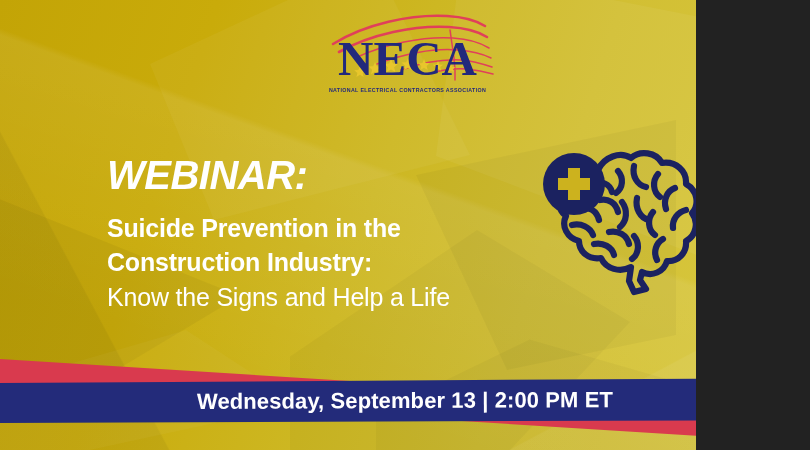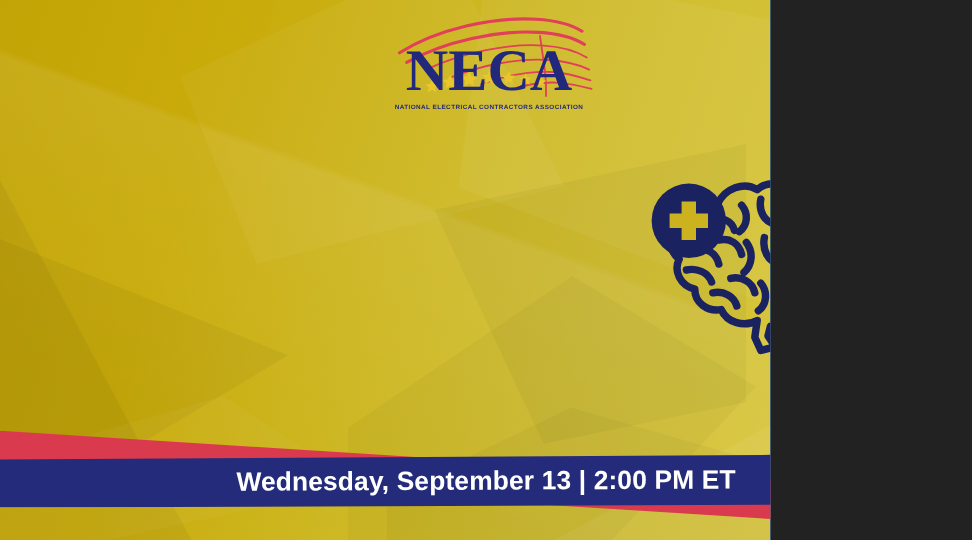--- a/index.html
+++ b/index.html
@@ -1,21 +1,21 @@
 <!DOCTYPE html>
 <html><head>
 <meta charset="utf-8">
 <style>
   html,body{margin:0;padding:0;background:#222;}
   #canvas{
     position:relative;
-    width:642px;height:450px;
+    width:696px;height:450px;
     overflow:hidden;
     font-family:"Liberation Sans", sans-serif;
-    background:#3b82f6;
+    background:#ef4444;
   }
 
   
   .bg-base{
     position:absolute;inset:0;
     background:linear-gradient(108deg,#c3a406 0%,#c9ab0a 26%,#cdb722 52%,#d2bf33 74%,#d7c63c 100%);
   }
   .facet{position:absolute;pointer-events:none;}
   .f1{inset:0;background:linear-gradient(200deg,rgba(255,255,255,.00) 40%,rgba(255,255,255,.075) 41%,rgba(255,255,255,.00) 78%);}
   .f2{left:0;top:0;width:100%;height:100%;
@@ -148,20 +148,26 @@
         <polygon points="93,50 94.8,54.3 99.4,54.6 95.9,57.7 97,62.2 93,59.7 89,62.2 90.1,57.7 86.6,54.6 91.2,54.3"></polygon>
         <polygon points="109,51 110.6,54.9 114.8,55.2 111.6,58 112.6,62.1 109,59.8 105.4,62.1 106.4,58 103.2,55.2 107.4,54.9"></polygon>
         <polygon points="123,53 124.4,56.4 128.1,56.7 125.3,59.1 126.2,62.7 123,60.7 119.8,62.7 120.7,59.1 117.9,56.7 121.6,56.4"></polygon>
         <polygon points="136,56 137.2,58.9 140.3,59.1 137.9,61.2 138.7,64.2 136,62.5 133.3,64.2 134.1,61.2 131.7,59.1 134.8,58.9"></polygon>
       </g>
     </svg>
     <div class="neca-word">NECA</div>
     <div class="neca-sub">NATIONAL ELECTRICAL CONTRACTORS ASSOCIATION</div>
   </div>
 
+  <div class="headline">
+    <div class="webinar">WEBINAR:</div>
+    <div class="sub-bold">Suicide Prevention in the</div>
+    <div class="sub-bold">Construction Industry:</div>
+    <div class="sub-reg">Know the Signs and Help a Life</div>
+  </div>
 
   <div class="brain">
     <svg width="178" height="160" viewBox="0 0 178 160">
       <g fill="none" stroke="#1b2260" stroke-width="6.2" stroke-linecap="round" stroke-linejoin="round">
 
         <path d="M64 30 C70 17, 86 11, 97 18 C106 10, 122 12, 128 23
                  C142 21, 153 31, 152 44 C163 50, 166 64, 158 73
                  C165 82, 162 96, 152 101 C153 113, 144 122, 133 121
                  C130 132, 118 137, 108 132
                  L106 140 L112 149 L100 152 L95 141 L97 127

